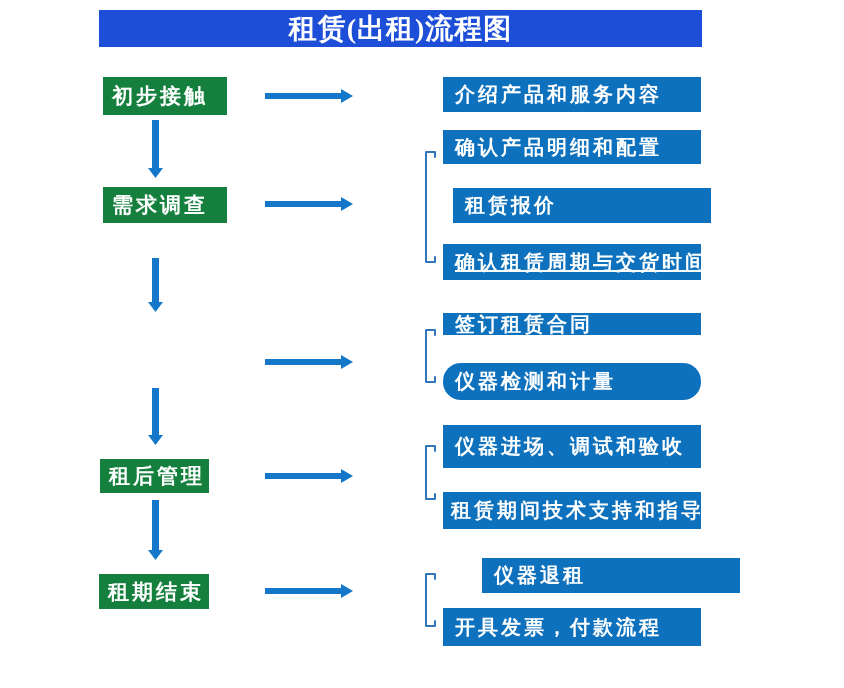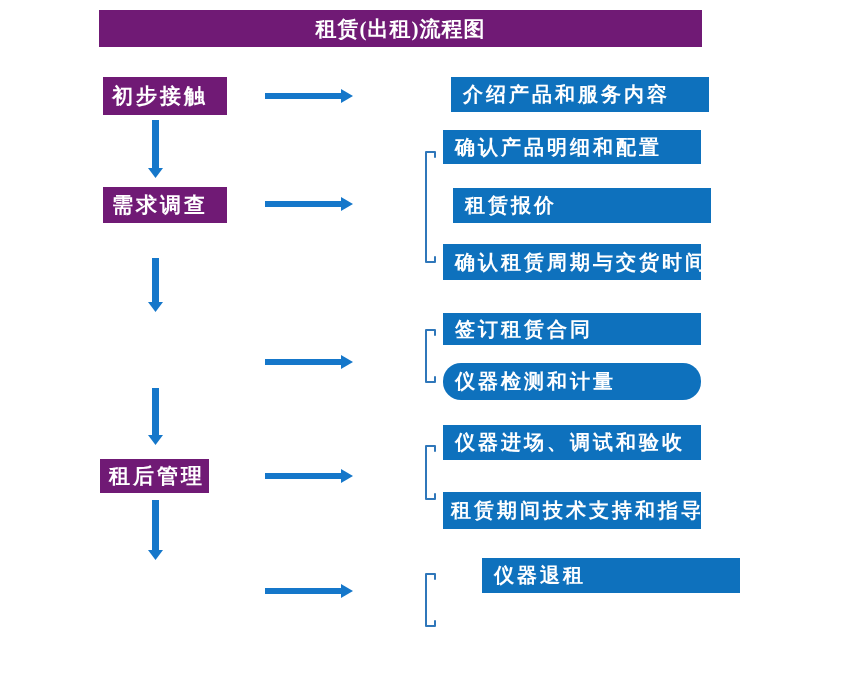--- a/index.html
+++ b/index.html
@@ -2,55 +2,57 @@
 <html><head>
 <meta charset="utf-8">
 <style>
   html,body{margin:0;padding:0;background:#ffffff;}
   body{font-family:"Liberation Serif","DejaVu Serif",serif;}
   .canvas{
     position:relative;width:844px;height:688px;background:#ffffff;overflow:hidden;
   }
   .title-bar{
     position:absolute;left:99px;top:10px;width:603px;height:37px;
-    background:#701a75;color:#ffffff;font-weight:bold;font-size:21px;
+    background:#1d4ed8;color:#ffffff;font-weight:bold;font-size:28px;
     display:flex;align-items:center;justify-content:center;letter-spacing:1px;
   }
   .lbox{
-    position:absolute;background:#701a75;color:#ffffff;font-weight:bold;
+    position:absolute;background:#15803d;color:#ffffff;font-weight:bold;
     font-size:21px;letter-spacing:3px;display:flex;align-items:center;
     padding-left:9px;box-sizing:border-box;white-space:nowrap;
   }
   .rbox{
     position:absolute;left:443px;width:258px;background:#0e71bd;color:#ffffff;
     font-weight:bold;font-size:20px;letter-spacing:3px;display:flex;align-items:center;
     padding-left:12px;box-sizing:border-box;white-space:nowrap;
   }
   svg.connectors{position:absolute;left:0;top:0;pointer-events:none;}
 </style>
 </head>
 <body>
 
 <div class="canvas">
 
   <div class="title-bar">租赁(出租)流程图</div>
 
   <div class="lbox" style="left:103px;top:77px;width:124px;height:38px;">初步接触</div>
   <div class="lbox" style="left:103px;top:187px;width:124px;height:36px;">需求调查</div>
   <div class="lbox" style="left:100px;top:459px;width:109px;height:34px;text-align:center;">租后管理</div>
+  <div class="lbox" style="left:99px;top:574px;width:110px;height:35px;">租期结束</div>
 
-  <div class="rbox" style="top:77px;height:35px;margin-left:8px;">介绍产品和服务内容</div>
+  <div class="rbox" style="top:77px;height:35px;">介绍产品和服务内容</div>
   <div class="rbox" style="top:130px;height:34px;">确认产品明细和配置</div>
   <div class="rbox" style="top:188px;height:35px;margin-left:10px;">租赁报价</div>
-  <div class="rbox" style="top:244px;height:36px;">确认租赁周期与交货时间</div>
-  <div class="rbox" style="top:313px;height:32px;">签订租赁合同</div>
+  <div class="rbox" style="top:244px;height:36px;text-decoration:underline;">确认租赁周期与交货时间</div>
+  <div class="rbox" style="top:313px;height:22px;">签订租赁合同</div>
   <div class="rbox" style="top:363px;height:37px;border-radius:18px;">仪器检测和计量</div>
-  <div class="rbox" style="top:425px;height:35px;font-family:Liberation Serif, serif;">仪器进场、调试和验收</div>
+  <div class="rbox" style="top:425px;height:43px;font-family:Liberation Serif, serif;">仪器进场、调试和验收</div>
   <div class="rbox" style="top:492px;height:37px;padding-left:8px;">租赁期间技术支持和指导</div>
   <div class="rbox" style="top:558px;height:35px;margin-left:39px;">仪器退租</div>
+  <div class="rbox" style="top:608px;height:38px;">开具发票，付款流程</div>
 
   <svg class="connectors" width="844" height="688" viewBox="0 0 844 688">
     <g fill="#1577ca" stroke="none">
 
       <g>
         <rect x="265" y="93" width="77" height="6"></rect>
           <polygon points="341,89 341,103 353,96"></polygon>
       </g>
       <g>
         <rect x="265" y="201" width="77" height="6"></rect>

